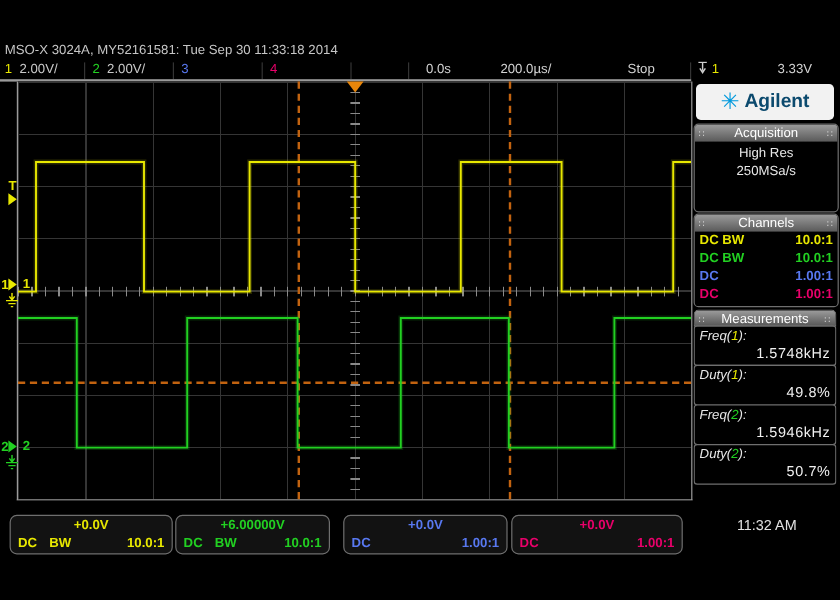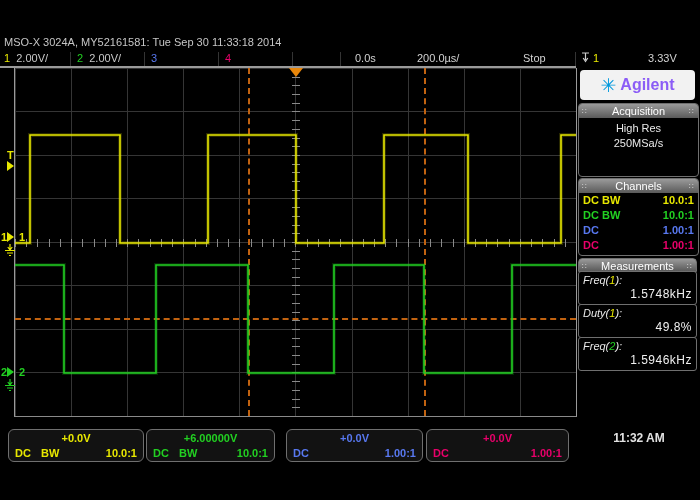--- a/index.html
+++ b/index.html
@@ -37,21 +37,21 @@
   
   .mk{position:absolute;font-size:11px;font-weight:bold;line-height:11px;white-space:nowrap;}
   .tri-r{display:inline-block;width:0;height:0;border-top:5px solid transparent;
     border-bottom:5px solid transparent;border-left:7px solid currentColor;vertical-align:-1px;}
   .gnd svg{display:block}
   
   #right-panel{left:578px;top:68px;width:121px;height:360px;}
   #logo-box{position:absolute;left:2px;top:2px;width:115px;height:30px;background:#f2f2f2;
     border-radius:4px;display:flex;align-items:center;justify-content:center;gap:4px;}
   #logo-burst{color:#0099dd;font-size:19px;line-height:19px;}
-  #logo-text{color:#8b5cf6;font-size:16px;font-weight:bold;letter-spacing:0px;}
+  #logo-text{color:#0c4a6e;font-size:16px;font-weight:bold;letter-spacing:0px;}
   .section{position:absolute;left:0px;width:119px;border:1px solid #6f6f6f;border-radius:4px;
     background:#000;overflow:hidden;}
   .sec-head{height:14px;background:linear-gradient(#9a9a9a,#5a5a5a);color:#fff;font-size:11px;
     line-height:14px;text-align:center;position:relative;}
   .grip{position:absolute;top:1px;font-size:8px;color:#cfcfcf;letter-spacing:1px;}
   .grip.l{left:3px}.grip.r{right:3px}
   #sec-acq{top:35px;height:72px;}
   #sec-acq .body{padding-top:3px;text-align:center;color:#e8e8e8;font-size:11px;line-height:15px;}
   #sec-ch{top:110px;height:76px;}
   .ch-row{display:flex;justify-content:space-between;padding:0 4px;font-size:11px;line-height:15px;font-weight:bold;}
@@ -60,21 +60,21 @@
   .meas-label{font-size:11px;color:#e8e8e8;line-height:14px;font-style:italic;}
   .meas-value{font-size:12px;color:#f0f0f0;text-align:right;line-height:15px;letter-spacing:0.5px;}
   
   .bbox{position:absolute;top:429px;height:33px;background:#121212;border:1px solid #6f6f6f;
     border-radius:6px;box-sizing:border-box;font-size:11px;font-weight:bold;}
   .bbox .off{text-align:center;line-height:15px;margin-top:1px;}
   .bbox .row2{display:flex;padding:0 6px;line-height:14px;}
   .bbox .row2 .cp{width:26px;}
   .bbox .row2 .bw{width:30px;}
   .bbox .row2 .pr{margin-left:auto;}
-  #clock{left:583px;top:431px;width:112px;text-align:center;color:#e2e2e2;font-size:12px;line-height:15px;font-weight:bold;}
+  #clock{left:583px;top:431px;width:112px;text-align:center;color:#e2e2e2;font-size:12px;line-height:15px;}
   #clock .date{margin-top:6px;}
   
   .trig-glyph{display:inline-block;position:relative;width:9px;height:12px;vertical-align:-2px;}
 </style>
 </head>
 <body>
 
 <div class="abs" id="title-bar">MSO-X 3024A, MY52161581: Tue Sep 30 11:33:18 2014</div>
 
 <div class="abs" id="status-bar">
@@ -187,20 +187,24 @@
       <div class="meas-value">1.5748kHz</div>
     </div>
     <div class="meas-cell">
       <div class="meas-label"><span>Duty(</span><span class="c1">1</span><span>):</span></div>
       <div class="meas-value">49.8%</div>
     </div>
     <div class="meas-cell">
       <div class="meas-label"><span>Freq(</span><span class="c2">2</span><span>):</span></div>
       <div class="meas-value">1.5946kHz</div>
     </div>
+    <div class="meas-cell">
+      <div class="meas-label"><span>Duty(</span><span class="c2">2</span><span>):</span></div>
+      <div class="meas-value">50.7%</div>
+    </div>
   </div>
 </div>
 
 <div class="bbox c1" style="left:8px;width:136px">
   <div class="off">+0.0V</div>
   <div class="row2">
       <span class="cp">DC</span>
       <span class="bw">BW</span>
       <span class="pr">10.0:1</span>
     </div>

